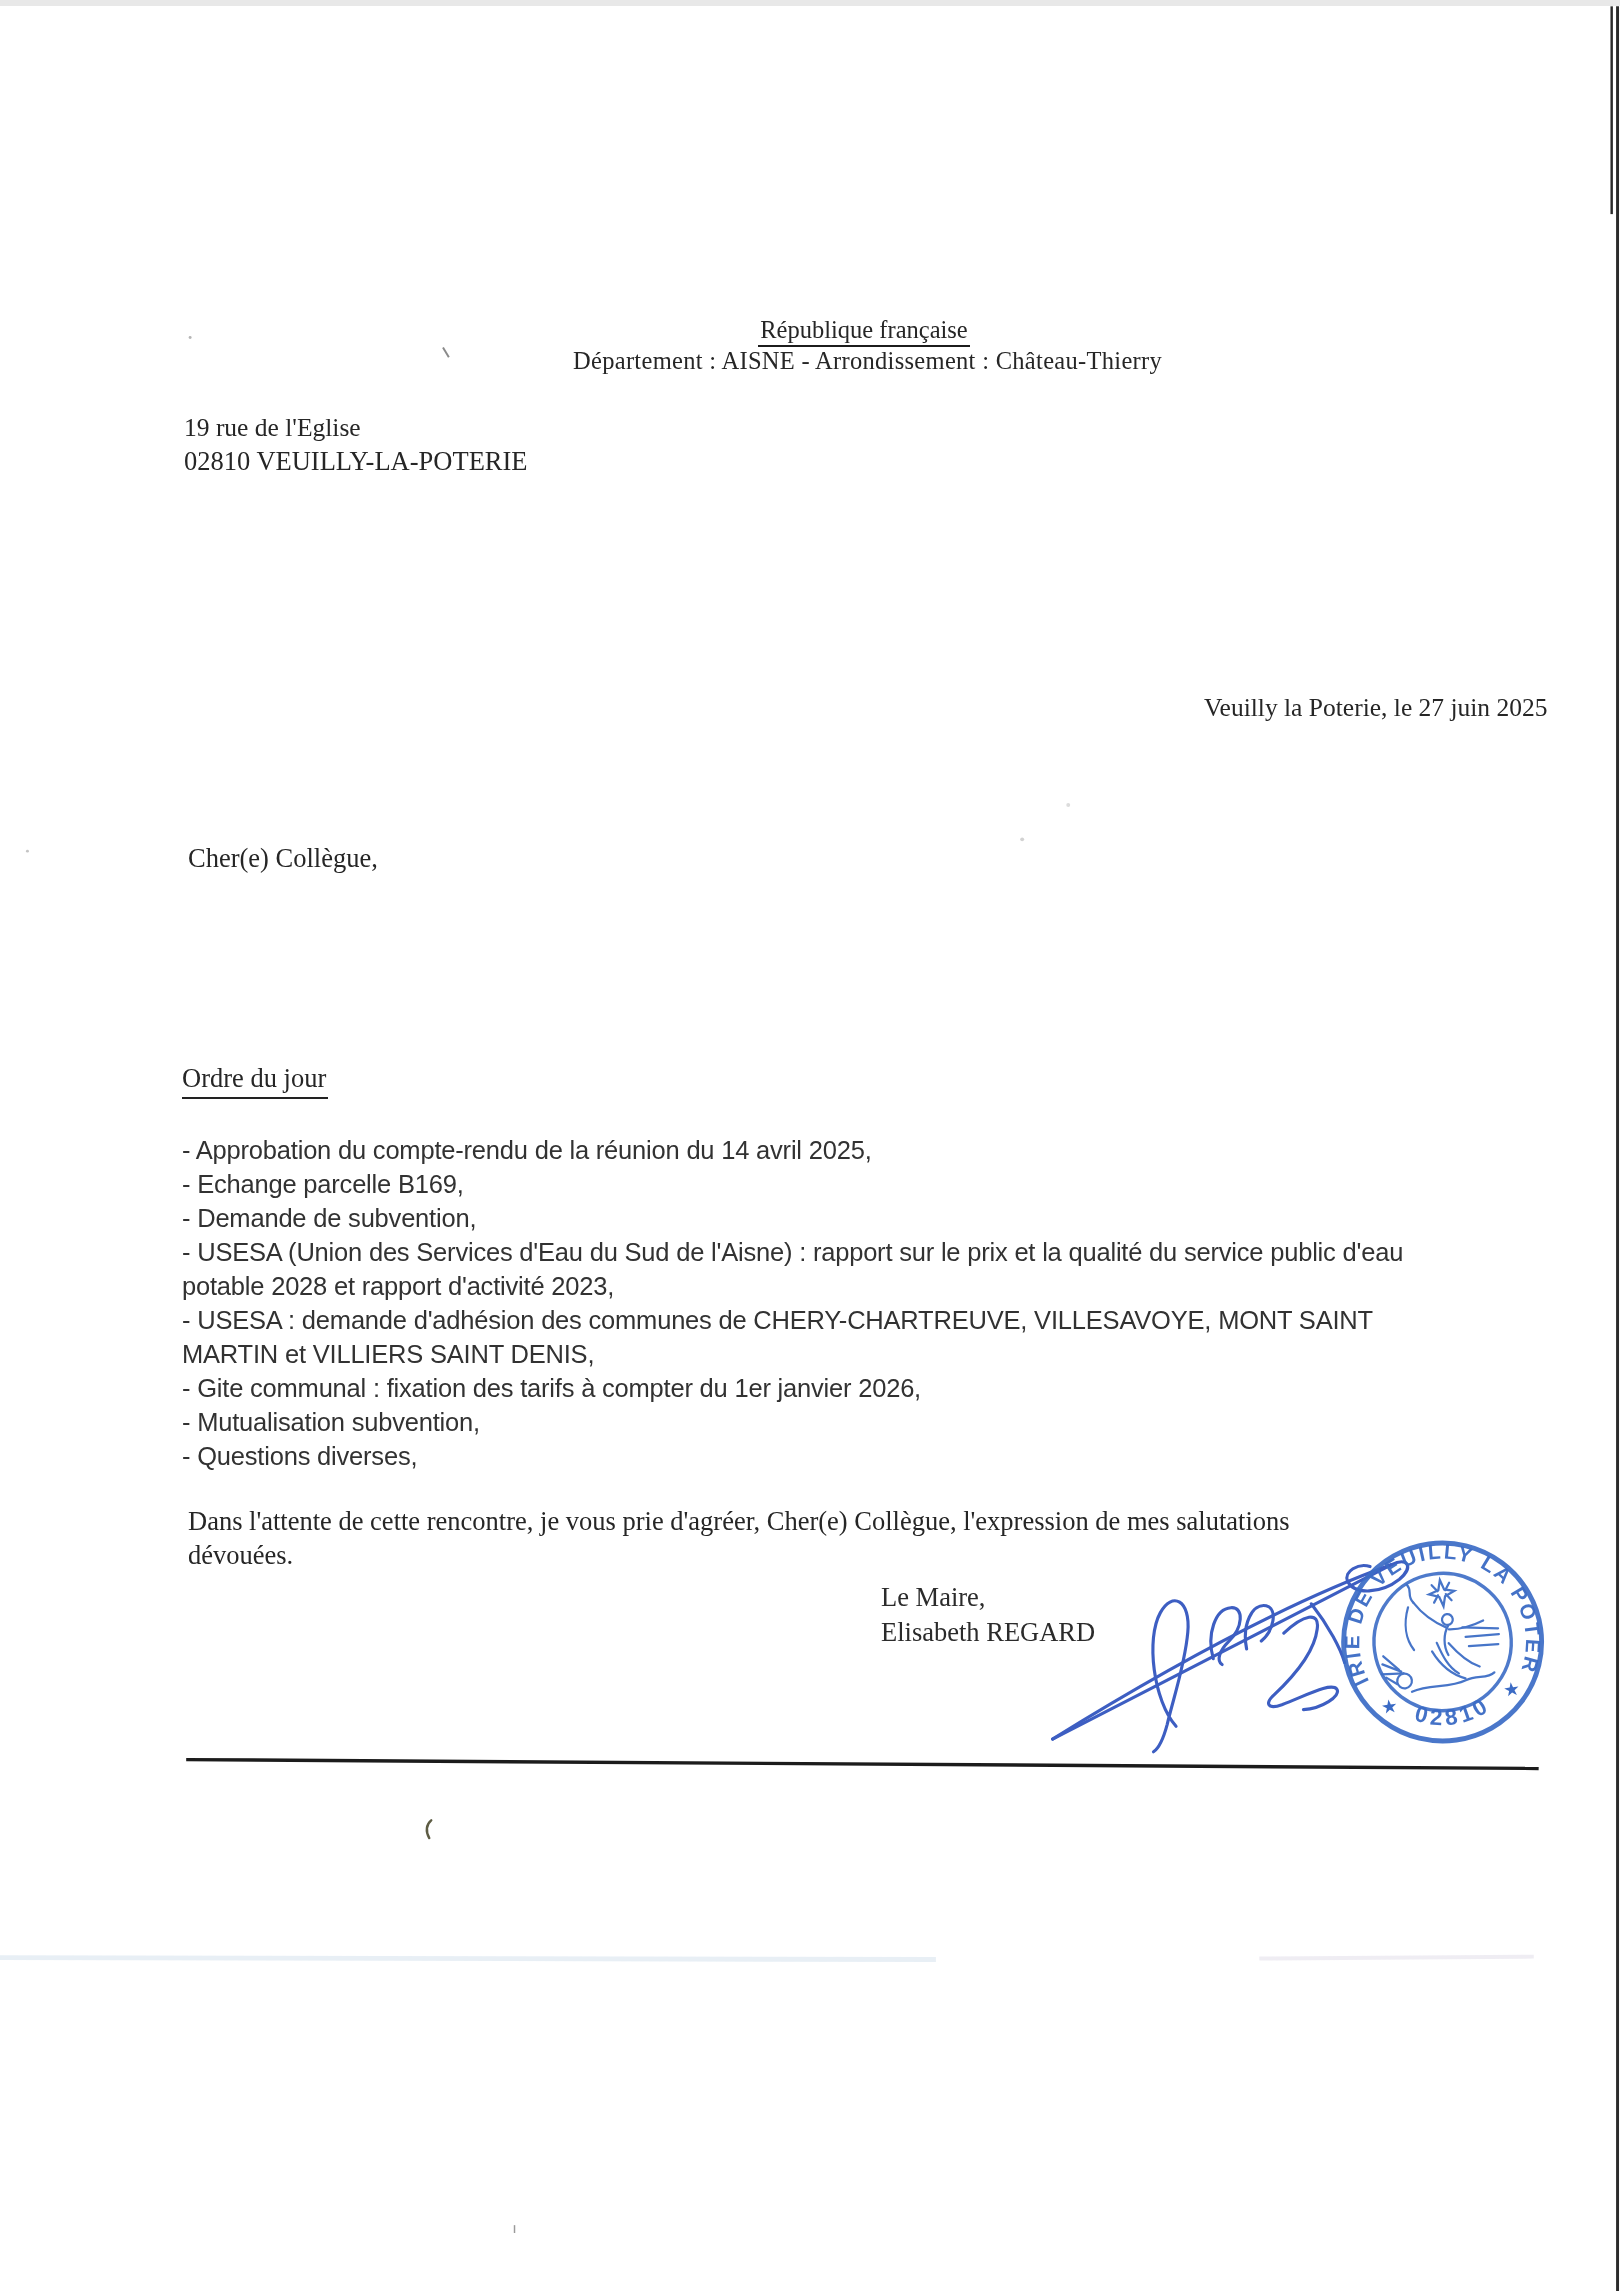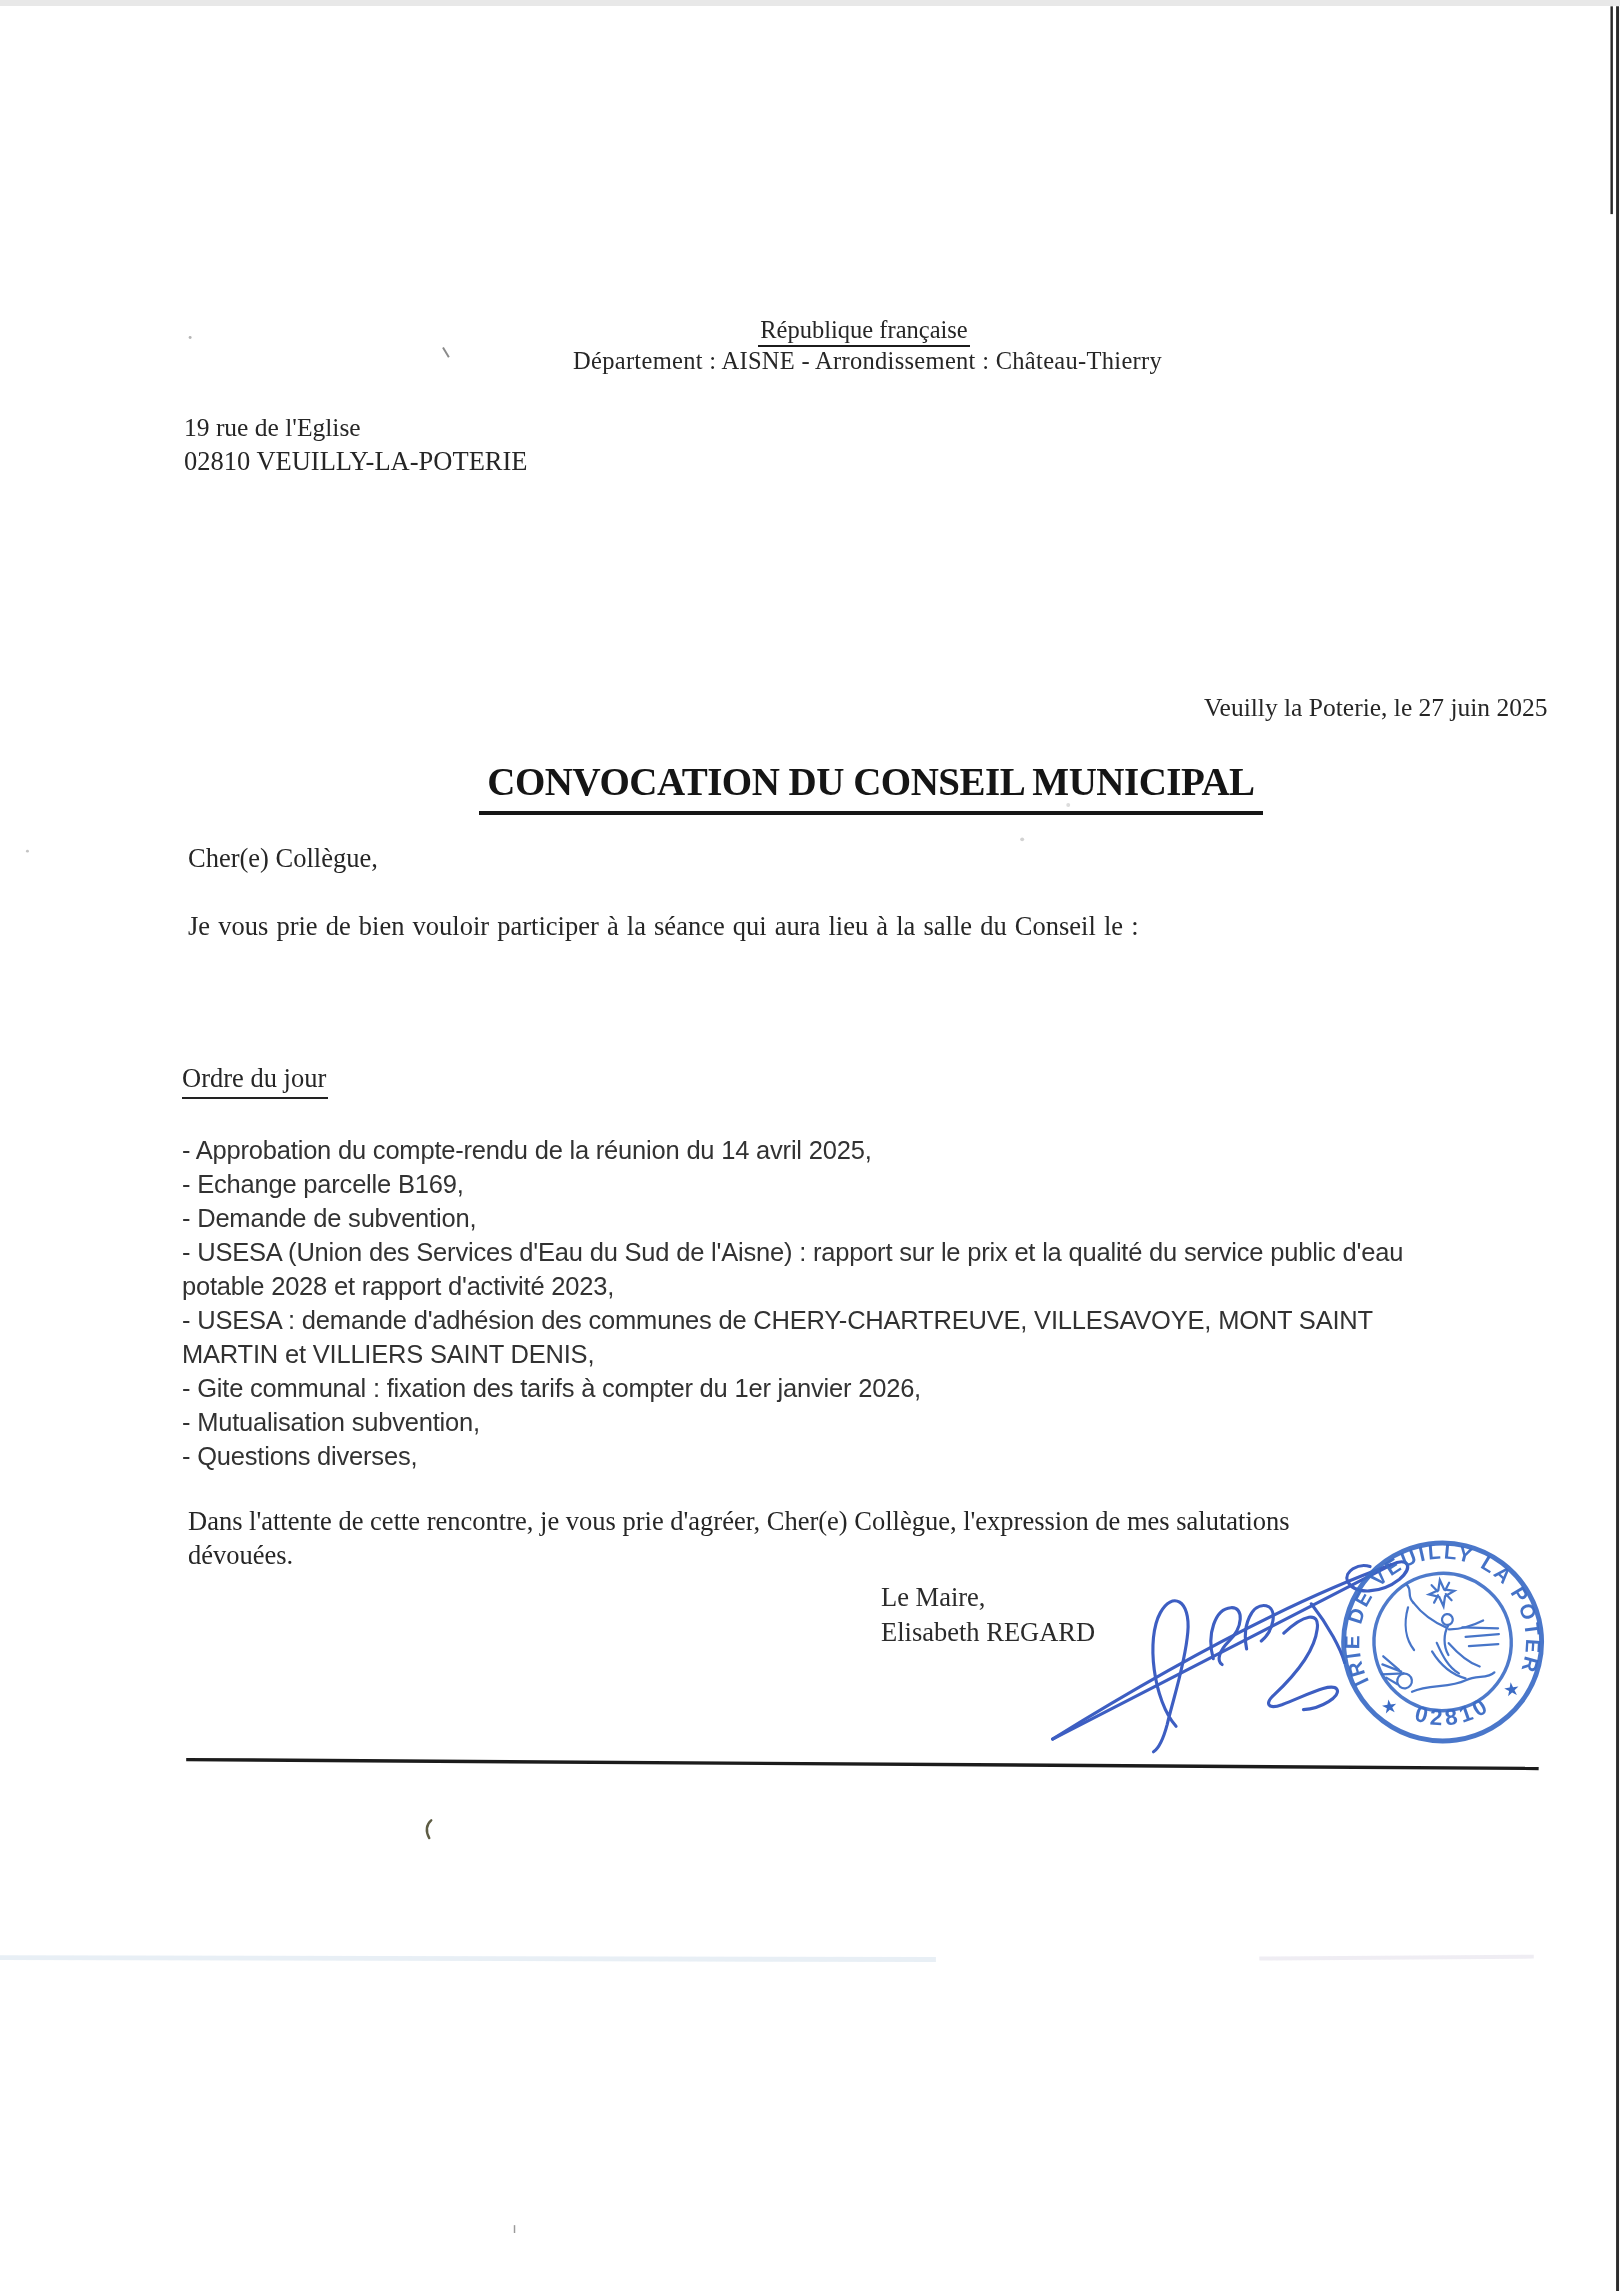--- a/index.html
+++ b/index.html
@@ -55,26 +55,22 @@
 <div class="page">
 
   <div class="abs republic-wrap">
     <span class="ul">République française</span>
   </div>
   <div class="abs dept-line">Département : AISNE - Arrondissement : Château-Thierry</div>
   <div class="abs addr1">19 rue de l'Eglise</div>
   <div class="abs addr2">02810 VEUILLY-LA-POTERIE</div>
 
   <div class="abs date-line">Veuilly la Poterie, le 27 juin 2025</div>
-  <div class="abs title-wrap">
-    <span class="ul">CONVOCATION DU CONSEIL MUNICIPAL</span>
-  </div>
 
   <div class="abs salutation">Cher(e) Collègue,</div>
-  <div class="abs intro">Je vous prie de bien vouloir participer à la séance qui aura lieu à la salle du Conseil le :</div>
 
   <div class="abs agenda-heading">
     <span class="ul">Ordre du jour</span>
   </div>
   <div class="abs agenda-list">
       <div class="agenda-item">- Approbation du compte-rendu de la réunion du 14 avril 2025,</div>
       <div class="agenda-item">- Echange parcelle B169,</div>
       <div class="agenda-item">- Demande de subvention,</div>
       <div class="agenda-item">- USESA (Union des Services d'Eau du Sud de l'Aisne) : rapport sur le prix et la qualité du service public d'eau
 potable 2028 et rapport d'activité 2023,</div>

